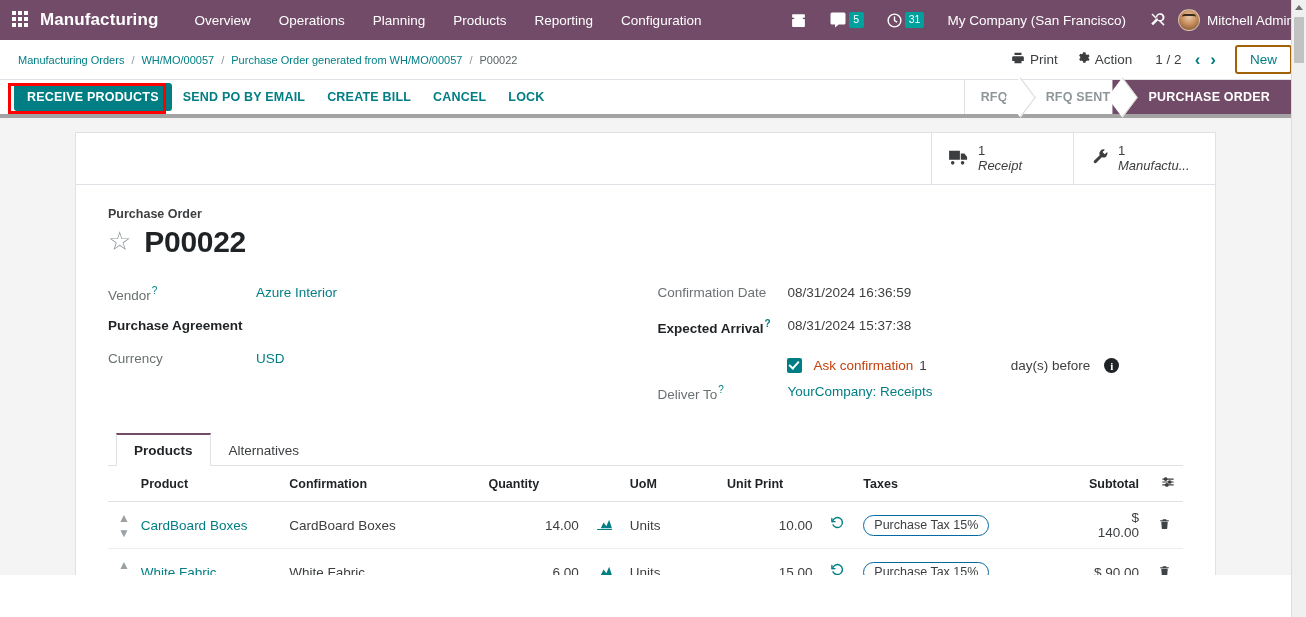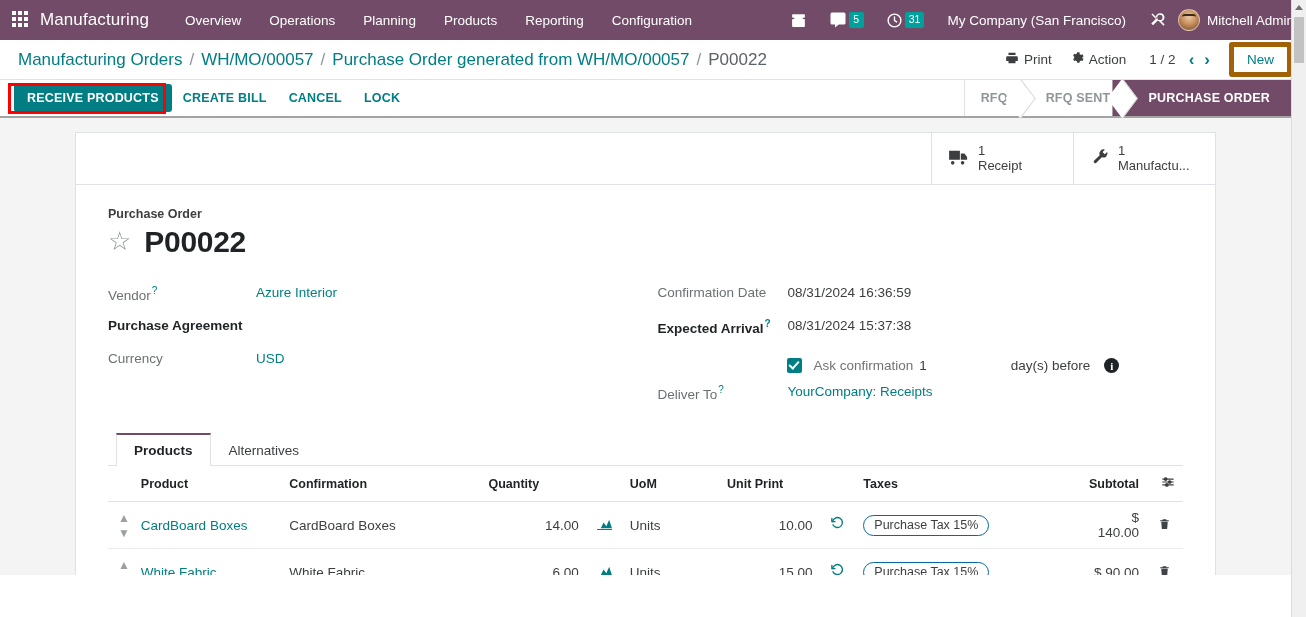--- a/index.html
+++ b/index.html
@@ -29,21 +29,21 @@
     display: grid;
     grid-template-columns: repeat(3, 4px);
     grid-template-rows: repeat(3, 4px);
     gap: 2px;
     margin: 0 10px 0 4px;
     cursor: pointer;
   }
   .apps-grid i { background: #ffffff; display: block; width: 4px; height: 4px; }
   .brand {
     font-size: 17px;
-    font-weight: normal;
+    font-weight: bold;
     letter-spacing: .1px;
     margin-right: 22px;
     cursor: pointer;
     white-space: nowrap;
   }
   .menu-items { display: flex; align-items: center; gap: 0; }
   .menu-item {
     padding: 10px 14px;
     font-size: 13.5px;
     color: #ffffff;
@@ -104,51 +104,51 @@
   
   .control-panel {
     background: #ffffff;
     border-bottom: 1px solid #dee2e6;
     padding: 0 14px 0 18px;
     height: 40px;
     display: flex;
     align-items: center;
     position: relative;
   }
-  .breadcrumb { display: flex; align-items: flex-start; font-size: 17px; white-space: nowrap; }
+  .breadcrumb { display: flex; align-items: flex-start; font-size: 11px; white-space: nowrap; }
   .bc-link { color: #017e84; cursor: pointer; }
   .bc-sep { color: #8f9699; margin: 0 7px; }
   .bc-current { color: #5c6366; }
   .cp-right { margin-left: auto; display: flex; align-items: center; gap: 0; }
   .cp-btn {
     display: flex; align-items: center; gap: 5px;
     font-size: 13.5px; color: #3c3e40;
     padding: 4px 9px; cursor: pointer;
   }
   .pager { font-size: 13.5px; color: #3c3e40; padding: 0 8px 0 14px; white-space: nowrap; }
   .pager-arrow {
     color: #017e84; font-size: 17px; padding: 0 5px; cursor: pointer; line-height: 1;
     font-weight: bold;
   }
   .new-btn {
-    border: 5px solid #a16207;
+    border: 2px solid #a16207;
     color: #017e84;
     background: #fff;
     font-size: 13.5px;
     padding: 5px 13px;
     margin-left: 14px;
     border-radius: 3px;
     cursor: pointer;
     font-family: inherit;
   }
 
   
   .action-row {
     background: #ffffff;
-    border-bottom: 2px solid #a3a3a3;
+    border-bottom: 4px solid #a3a3a3;
     height: 38px;
     display: flex;
     align-items: stretch;
     position: relative;
   }
   .action-buttons {
     display: flex;
     align-items: center;
     padding-left: 14px;
     gap: 0;
@@ -261,21 +261,21 @@
     align-items: center;
     gap: 8px;
     padding: 0 16px;
     border-left: 1px solid #dee2e6;
     color: #3c3e40;
     cursor: pointer;
     min-width: 142px;
   }
   .smart-btn .sb-text { font-size: 13px; line-height: 1.15; }
   .smart-btn .sb-val { display: block; font-weight: normal; }
-  .smart-btn .sb-label { display: block; }
+  .smart-btn .sb-label { display: block; font-style: italic; }
 
   .sheet-body { padding: 22px 32px 10px 32px; }
   .form-label-title {
     font-size: 12.5px;
     color: #3c3e40;
     font-weight: bold;
     margin-bottom: 4px;
   }
   .title-row { display: flex; align-items: center; gap: 13px; margin-bottom: 24px; }
   .star {
@@ -315,21 +315,21 @@
   }
   .chk::after {
     content: "";
     position: absolute;
     left: 4px; top: 1px;
     width: 4px; height: 8px;
     border: solid #ffffff;
     border-width: 0 2px 2px 0;
     transform: rotate(42deg);
   }
-  .confirm-text { font-size: 13.5px; color: #737373; white-space: nowrap; }
+  .confirm-text { font-size: 13.5px; color: #c2410c; white-space: nowrap; }
   .confirm-num { font-size: 13.5px; color: #3c3e40; margin-left: 6px; }
   .day-text { font-size: 13.5px; color: #3c3e40; margin-left: 84px; white-space: nowrap; }
   .info-icon {
     width: 15px; height: 15px; border-radius: 50%;
     background: #1f2325; color: #fff;
     font-size: 11px; font-weight: bold;
     display: inline-flex; align-items: center; justify-content: center;
     margin-left: 14px; font-family: "Liberation Serif", serif;
     cursor: pointer;
   }
@@ -526,20 +526,21 @@
     <span class="pager-arrow">‹</span>
     <span class="pager-arrow">›</span>
     <button class="new-btn">New</button>
   </div>
 </div>
 
 <div class="action-row">
   <div class="highlight-box"></div>
   <div class="action-buttons">
     <button class="btn-primary">RECEIVE PRODUCTS</button>
+    <button class="btn-link">SEND PO BY EMAIL</button>
     <button class="btn-link">CREATE BILL</button>
     <button class="btn-link">CANCEL</button>
     <button class="btn-link">LOCK</button>
   </div>
   <div class="statusbar">
     <div class="stat">RFQ</div>
     <div class="stat">RFQ SENT</div>
     <div class="stat active">PURCHASE ORDER</div>
   </div>
 </div>

